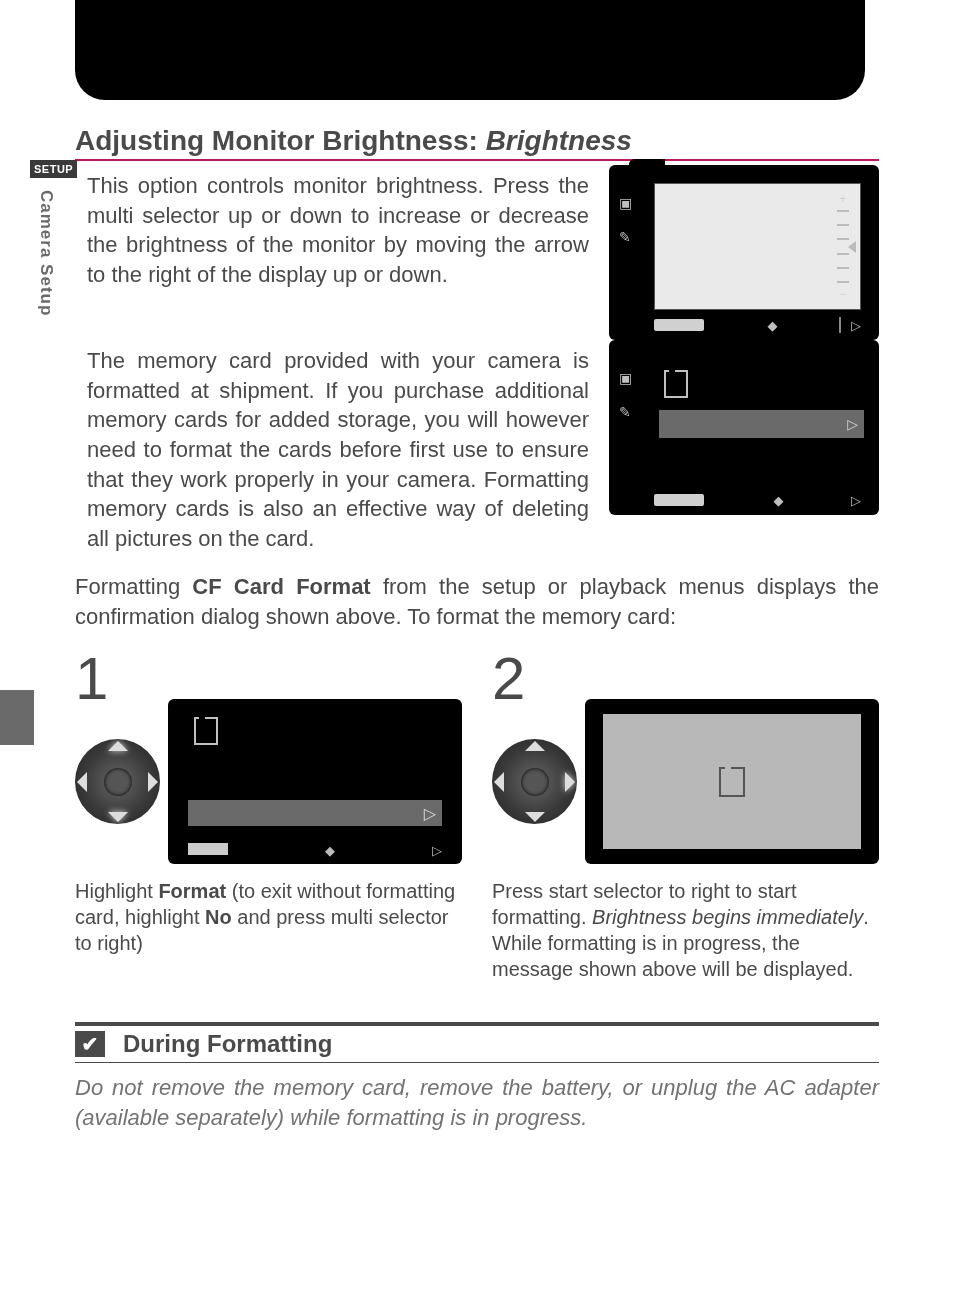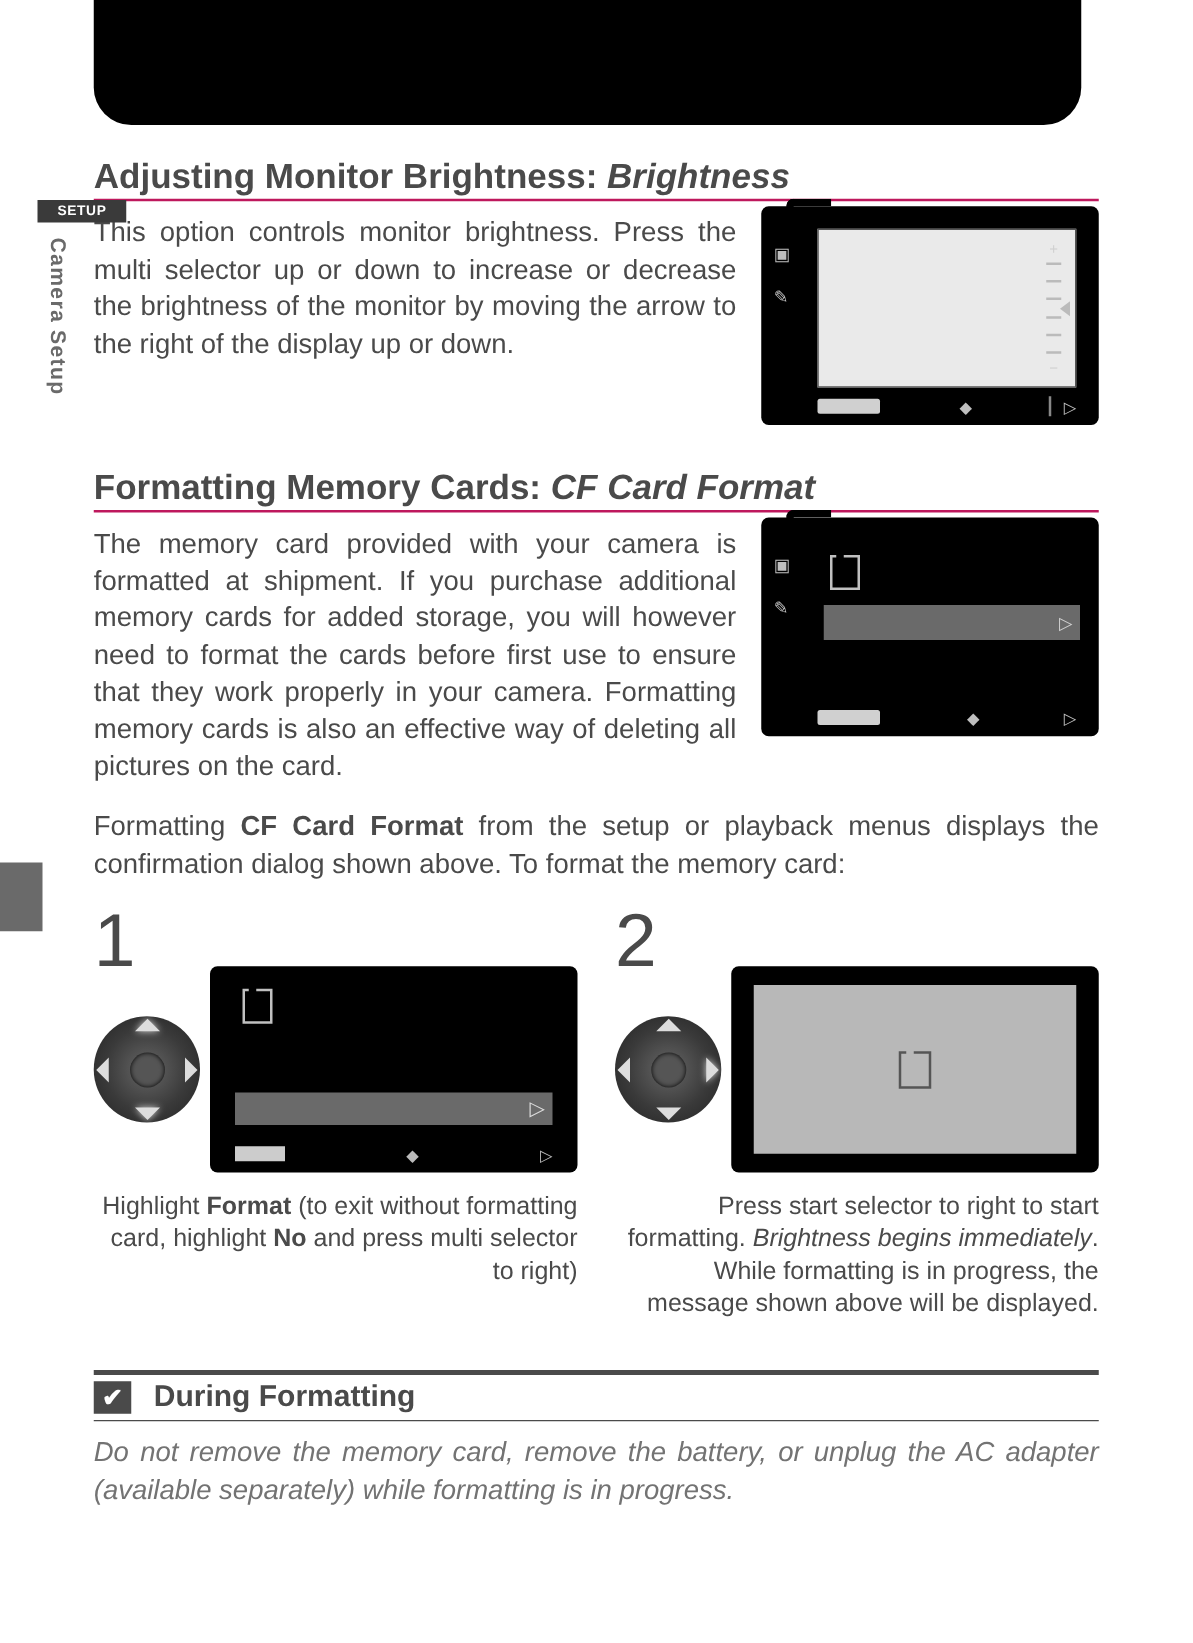--- a/index.html
+++ b/index.html
@@ -27,21 +27,21 @@
     border-bottom-right-radius: 30px;
   }
   .setup-tag {
     position: absolute;
     top: 160px;
     left: 30px;
     background: #3a3a3a;
     color: #fff;
     font-size: 11px;
     font-weight: bold;
-    padding: 3px 16px;
+    padding: 3px 4px;
     letter-spacing: 0.5px;
   }
   .vertical-label {
     position: absolute;
     top: 190px;
     left: 36px;
     writing-mode: vertical-rl;
     text-orientation: mixed;
     transform: rotate(0deg);
     font-size: 17px;
@@ -73,20 +73,21 @@
     font-size: 22px;
     line-height: 1.35;
     color: #4a4a4a;
     text-align: justify;
     margin-top: 6px;
   }
   .row-flex {
     display: flex;
     gap: 20px;
     align-items: flex-start;
+    margin-left: 12px;
   }
   .text-col { flex: 1 1 auto; }
   .screen-col { flex: 0 0 auto; }
 
   
   .screen {
     width: 270px;
     height: 175px;
     background: #000;
     border-radius: 6px;
@@ -220,21 +221,21 @@
     position:relative;
     flex:1 1 auto;
   }
   .step-screen .inner-lg {
     position:absolute; top:15px; left:18px; right:18px; bottom:15px;
     background:#b8b8b8;
   }
   .step-caption {
     font-size: 20px;
     line-height: 1.3;
-    text-align: right;
+    text-align: left;
     color: #4a4a4a;
     margin-top: 14px;
   }
   .italic { font-style: italic; }
   strong { font-weight: bold; color:#4a4a4a; }
 
   
   .warning-block { margin-top: 40px; }
   .warning-header {
     border-top: 4px solid #4a4a4a;
@@ -312,23 +313,20 @@
             <span class="arrows">◆</span>
             <span style="display:flex;gap:10px;align-items:center;">
               <span style="width:2px;height:16px;background:#888;"></span>
               <span>▷</span>
             </span>
           </div>
         </div>
       </div>
     </div>
 
-    <h2 class="section-title" style="margin-top:34px;">
-      <span>Formatting Memory Cards: </span><span class="italic-part">CF Card Format</span>
-    </h2>
     <div class="row-flex">
       <div class="text-col">
         <div class="body-text">The memory card provided with your camera is formatted at shipment.  If you purchase additional memory cards for added storage, you will however need to format the cards before first use to ensure that they work properly in your camera.  Formatting memory cards is also an effective way of deleting all pictures on the card.</div>
       </div>
       <div class="screen-col">
         <div class="screen">
           <div class="screen-top-notch"></div>
           <div class="side-icons">
             <span>▣</span>
             <span>✎</span>

